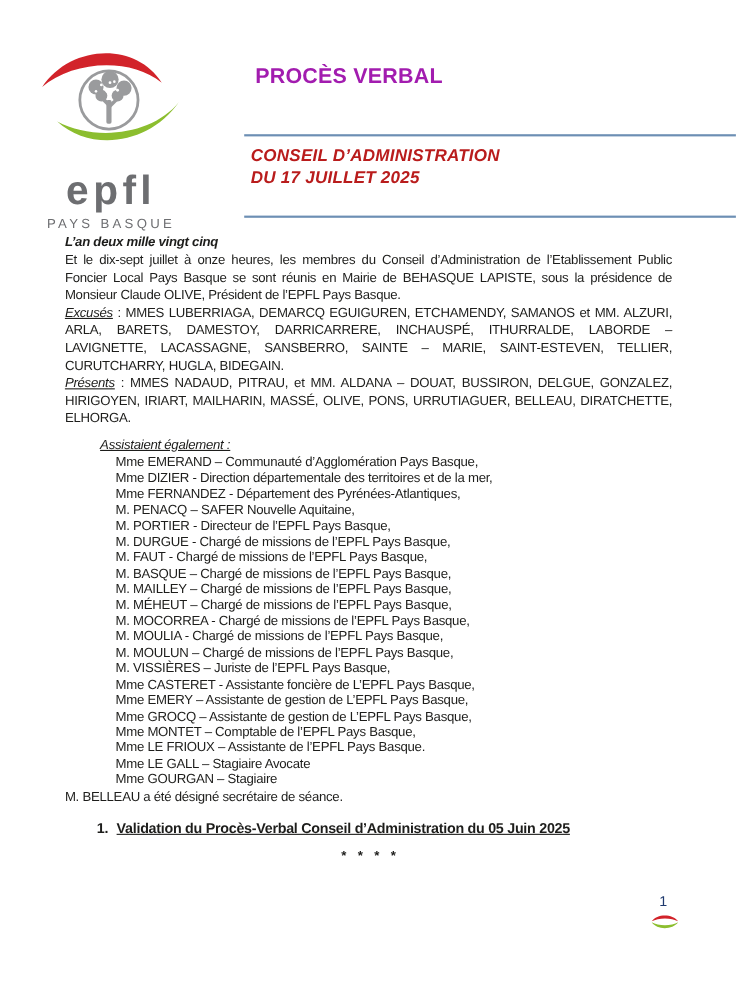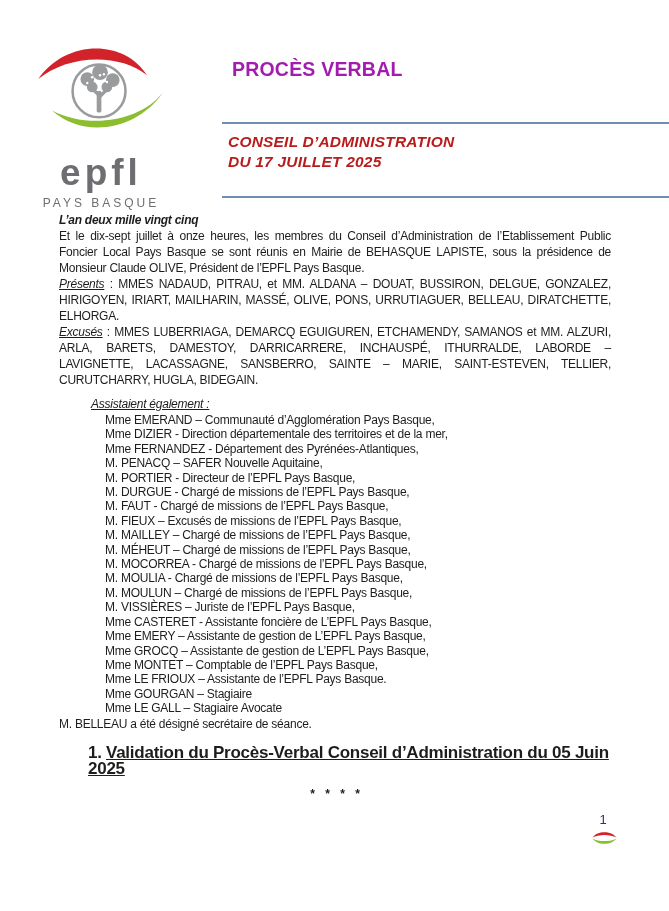--- a/index.html
+++ b/index.html
@@ -20,21 +20,21 @@
   
   .content{position:absolute; left:59px; top:212px; width:552px; font-size:12px; letter-spacing:-0.25px; line-height:16px;}
   .content p{margin:0; text-align:justify;}
   .opening{font-weight:700; font-style:italic;}
   .block{margin-top:8px;}
   .lbl{font-style:italic; text-decoration:underline;}
   .attendees-label{font-style:italic; text-decoration:underline; margin-top:8px;margin-left:32px;}
   .att-list{margin-top:1px;}
   .att-item{padding-left:46px; line-height:14.4px; text-align:left;}
   .secretary{margin-top:11px;}
-  .agenda{margin-top:13px; padding-left:29px; font-weight:700; font-size:17px;}
+  .agenda{margin-top:13px; padding-left:29px; font-weight:700; font-size:13px;}
   .agenda-num{display:inline-block; width:18px;}
   .agenda-title{text-decoration:underline;}
   .resolution{margin-top:13px;}
   .stars{margin-top:9px; text-align:center; font-weight:700; word-spacing:7px; letter-spacing:0;}
   
   .page-number{position:absolute; left:578px; top:812px; width:50px; text-align:center; font-size:13px; color:#1f3a6e;}
   .footer-mark{position:absolute; left:591px; top:828px;}
 </style>
 </head>
 <body>
@@ -77,49 +77,49 @@
     <div>DU 17 JUILLET 2025</div>
   </div>
   <div class="rule rule-2"></div>
 
   <div class="content">
 
     <p><span class="opening">L’an deux mille vingt cinq</span><br>
       <span>Et le dix-sept juillet à onze heures, les membres du Conseil d’Administration de l’Etablissement Public Foncier Local Pays Basque se sont réunis en Mairie de BEHASQUE LAPISTE, sous la présidence de Monsieur Claude OLIVE, Président de l’EPFL Pays Basque.</span>
     </p>
 
+    <p class="block"><span class="lbl">Excusés</span><span> : MMES LUBERRIAGA, DEMARCQ EGUIGUREN, ETCHAMENDY, SAMANOS et MM. ALZURI, ARLA, BARETS, DAMESTOY, DARRICARRERE, INCHAUSPÉ, ITHURRALDE, LABORDE – LAVIGNETTE, LACASSAGNE, SANSBERRO, SAINTE – MARIE, SAINT-ESTEVEN, TELLIER, CURUTCHARRY, HUGLA, BIDEGAIN.</span></p>
+
     <p class="block"><span class="lbl">Présents</span><span> : MMES NADAUD, PITRAU, et MM. ALDANA – DOUAT, BUSSIRON, DELGUE, GONZALEZ,  HIRIGOYEN, IRIART, MAILHARIN, MASSÉ, OLIVE, PONS, URRUTIAGUER, BELLEAU, DIRATCHETTE, ELHORGA.</span></p>
-
-    <p class="block"><span class="lbl">Excusés</span><span> : MMES LUBERRIAGA, DEMARCQ EGUIGUREN, ETCHAMENDY, SAMANOS et MM. ALZURI, ARLA, BARETS, DAMESTOY, DARRICARRERE, INCHAUSPÉ, ITHURRALDE, LABORDE – LAVIGNETTE, LACASSAGNE, SANSBERRO, SAINTE – MARIE, SAINT-ESTEVEN, TELLIER, CURUTCHARRY, HUGLA, BIDEGAIN.</span></p>
 
     <div class="attendees-label">Assistaient également :</div>
 
     <div class="att-list">
 
     <div class="att-item">Mme EMERAND – Communauté d’Agglomération Pays Basque,</div>
         <div class="att-item">Mme DIZIER - Direction départementale des territoires et de la mer,</div>
         <div class="att-item">Mme FERNANDEZ - Département  des Pyrénées-Atlantiques,</div>
         <div class="att-item">M. PENACQ – SAFER Nouvelle Aquitaine,</div>
         <div class="att-item">M. PORTIER - Directeur de l’EPFL Pays Basque,</div>
         <div class="att-item">M. DURGUE - Chargé de missions de l’EPFL Pays Basque,</div>
         <div class="att-item">M. FAUT - Chargé de missions de l’EPFL Pays Basque,</div>
-        <div class="att-item">M. FIEUX – Excusés de missions de l’EPFL Pays Basque,</div>
+        <div class="att-item">M. BASQUE – Chargé de missions de l’EPFL Pays Basque,</div>
         <div class="att-item">M. MAILLEY – Chargé de missions de l’EPFL Pays Basque,</div>
         <div class="att-item">M. MÉHEUT – Chargé de missions de l’EPFL Pays Basque,</div>
         <div class="att-item">M. MOCORREA - Chargé de missions de l’EPFL Pays Basque,</div>
         <div class="att-item">M. MOULIA - Chargé de missions de l’EPFL Pays Basque,</div>
         <div class="att-item">M. MOULUN – Chargé de missions de l’EPFL Pays Basque,</div>
         <div class="att-item">M. VISSIÈRES – Juriste de l’EPFL Pays Basque,</div>
         <div class="att-item">Mme CASTERET - Assistante foncière de L’EPFL Pays Basque,</div>
         <div class="att-item">Mme EMERY – Assistante de gestion de L’EPFL Pays Basque,</div>
         <div class="att-item">Mme GROCQ – Assistante de gestion de L’EPFL Pays Basque,</div>
         <div class="att-item">Mme MONTET – Comptable de l’EPFL Pays Basque,</div>
         <div class="att-item">Mme LE FRIOUX – Assistante de l’EPFL Pays Basque.</div>
+        <div class="att-item">Mme LE GALL – Stagiaire Avocate</div>
         <div class="att-item">Mme GOURGAN – Stagiaire</div>
-        <div class="att-item">Mme LE GALL – Stagiaire Avocate</div>
       </div>
 
     <p class="secretary">M. BELLEAU a été désigné secrétaire de séance.</p>
 
     <div class="agenda">
       <span class="agenda-num">1.</span><span class="agenda-title">Validation du Procès-Verbal Conseil d’Administration du 05 Juin 2025</span>
     </div>
 
 
     <div class="stars">* * * *</div>

